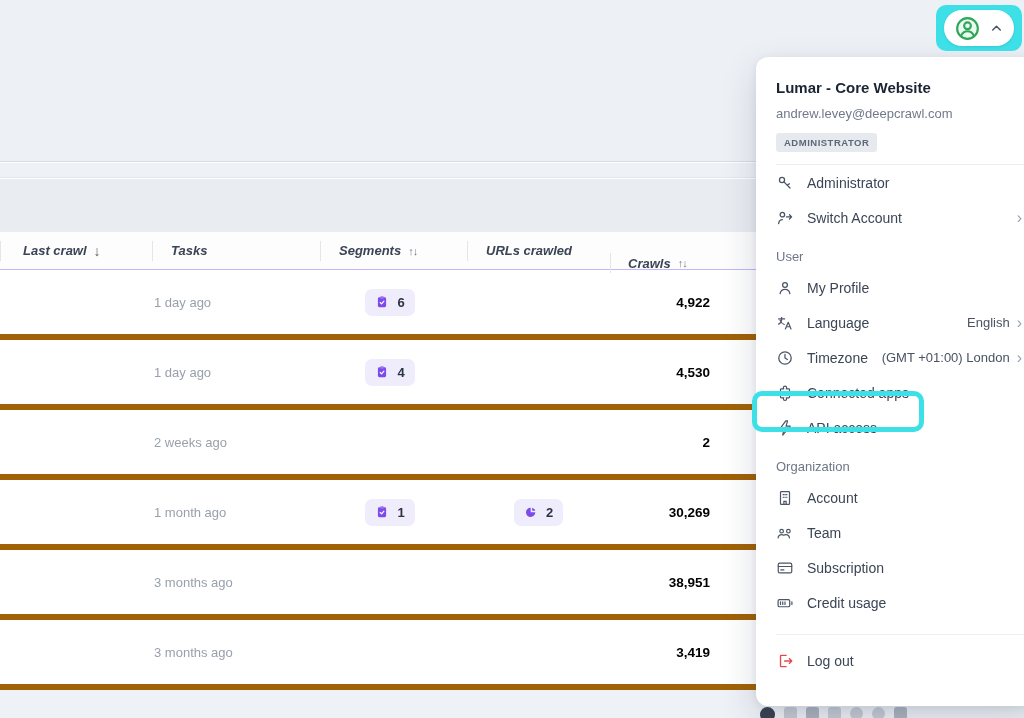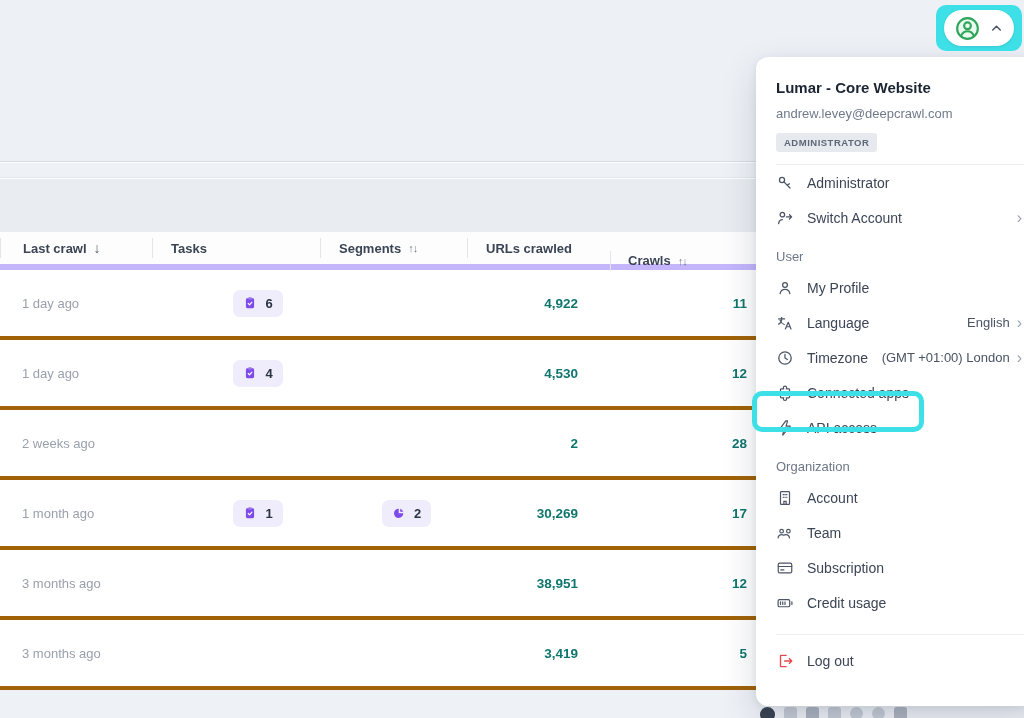--- a/index.html
+++ b/index.html
@@ -11,38 +11,38 @@
   }
 
   
   .bg-top   { position:absolute; left:0; top:0;   width:100%; height:162px; background:#edf1f6; border-bottom:1px solid #d7dbe2; }
   .bg-band  { position:absolute; left:0; top:163px; width:100%; height:15px; background:#eef1f6; border-bottom:1px solid #e3e7ed; }
   .bg-toolbar{ position:absolute; left:0; top:179px; width:100%; height:53px; background:#e9edf2; }
   .bg-bottom{ position:absolute; left:0; top:690px; width:100%; height:28px; background:#eef1f6; }
 
   
   .table { position:absolute; left:0; top:232px; width:100%; background:#fff; }
-  .thead { display:flex; height:38px; background:#fdfdfe; border-bottom:6px solid #c4b5fd; align-items:center; }
+  .thead { display:flex; height:38px; background:#fdfdfe; border-bottom:1px solid #c4b5fd; align-items:center;font-style:italic; }
   .th { display:flex; align-items:center; gap:7px; height:20px; border-left:1px solid #e2e5ea;
         font-size:13px; font-weight:bold; color:#3a4454; padding-left:18px; }
   .th1 { width:152px; padding-left:22px; }
   .th2 { width:148px; }
   .th3 { width:147px;margin-left:20px; }
   .th4 { width:143px; }
   .th5 { width:170px; padding-left:17px;margin-top:25px; }
   .sort { color:#737d8b; font-size:11px; font-weight:normal; letter-spacing:-1px; }
   .sort-active { color:#59626f; font-size:14px; letter-spacing:0; }
 
-  .tr { display:flex; height:70px; align-items:center; background:#fff; border-bottom:4px solid #a16207; }
+  .tr { display:flex; height:70px; align-items:center; background:#fff; border-bottom:6px solid #a16207;justify-content:center; }
   .td1 { width:152px; padding-left:22px; color:#99a0ac; font-size:13px; }
   .td2 { width:148px; display:flex; justify-content:center; padding-left:64px; }
   .td3 { width:147px; display:flex; justify-content:center; padding-left:66px; }
   .td4 { width:143px; text-align:right; padding-right:12px; }
   .td5 { width:170px; text-align:right; padding-right:13px; }
-  .num { font-weight:bold; color:#0f766e; font-size:13.5px; }
+  .num { font-weight:bold; color:#000000; font-size:13.5px; }
 
   .badge { display:inline-flex; align-items:center; gap:8px; background:#efecfc; border-radius:7px;
            padding:6px 10px; }
   .badge .cnt { font-weight:bold; font-size:13px; color:#2a3342; }
 
   
   .hl-avatar { position:absolute; left:936px; top:5px; width:86px; height:46px;
                border:6px solid #3EE0E8; border-radius:10px; z-index:30; background:#3EE0E8; }
   .avatar-btn { position:absolute; left:944px; top:10px; width:70px; height:36px; z-index:31;
                 background:#ffffff; border-radius:18px; display:flex; align-items:center;

